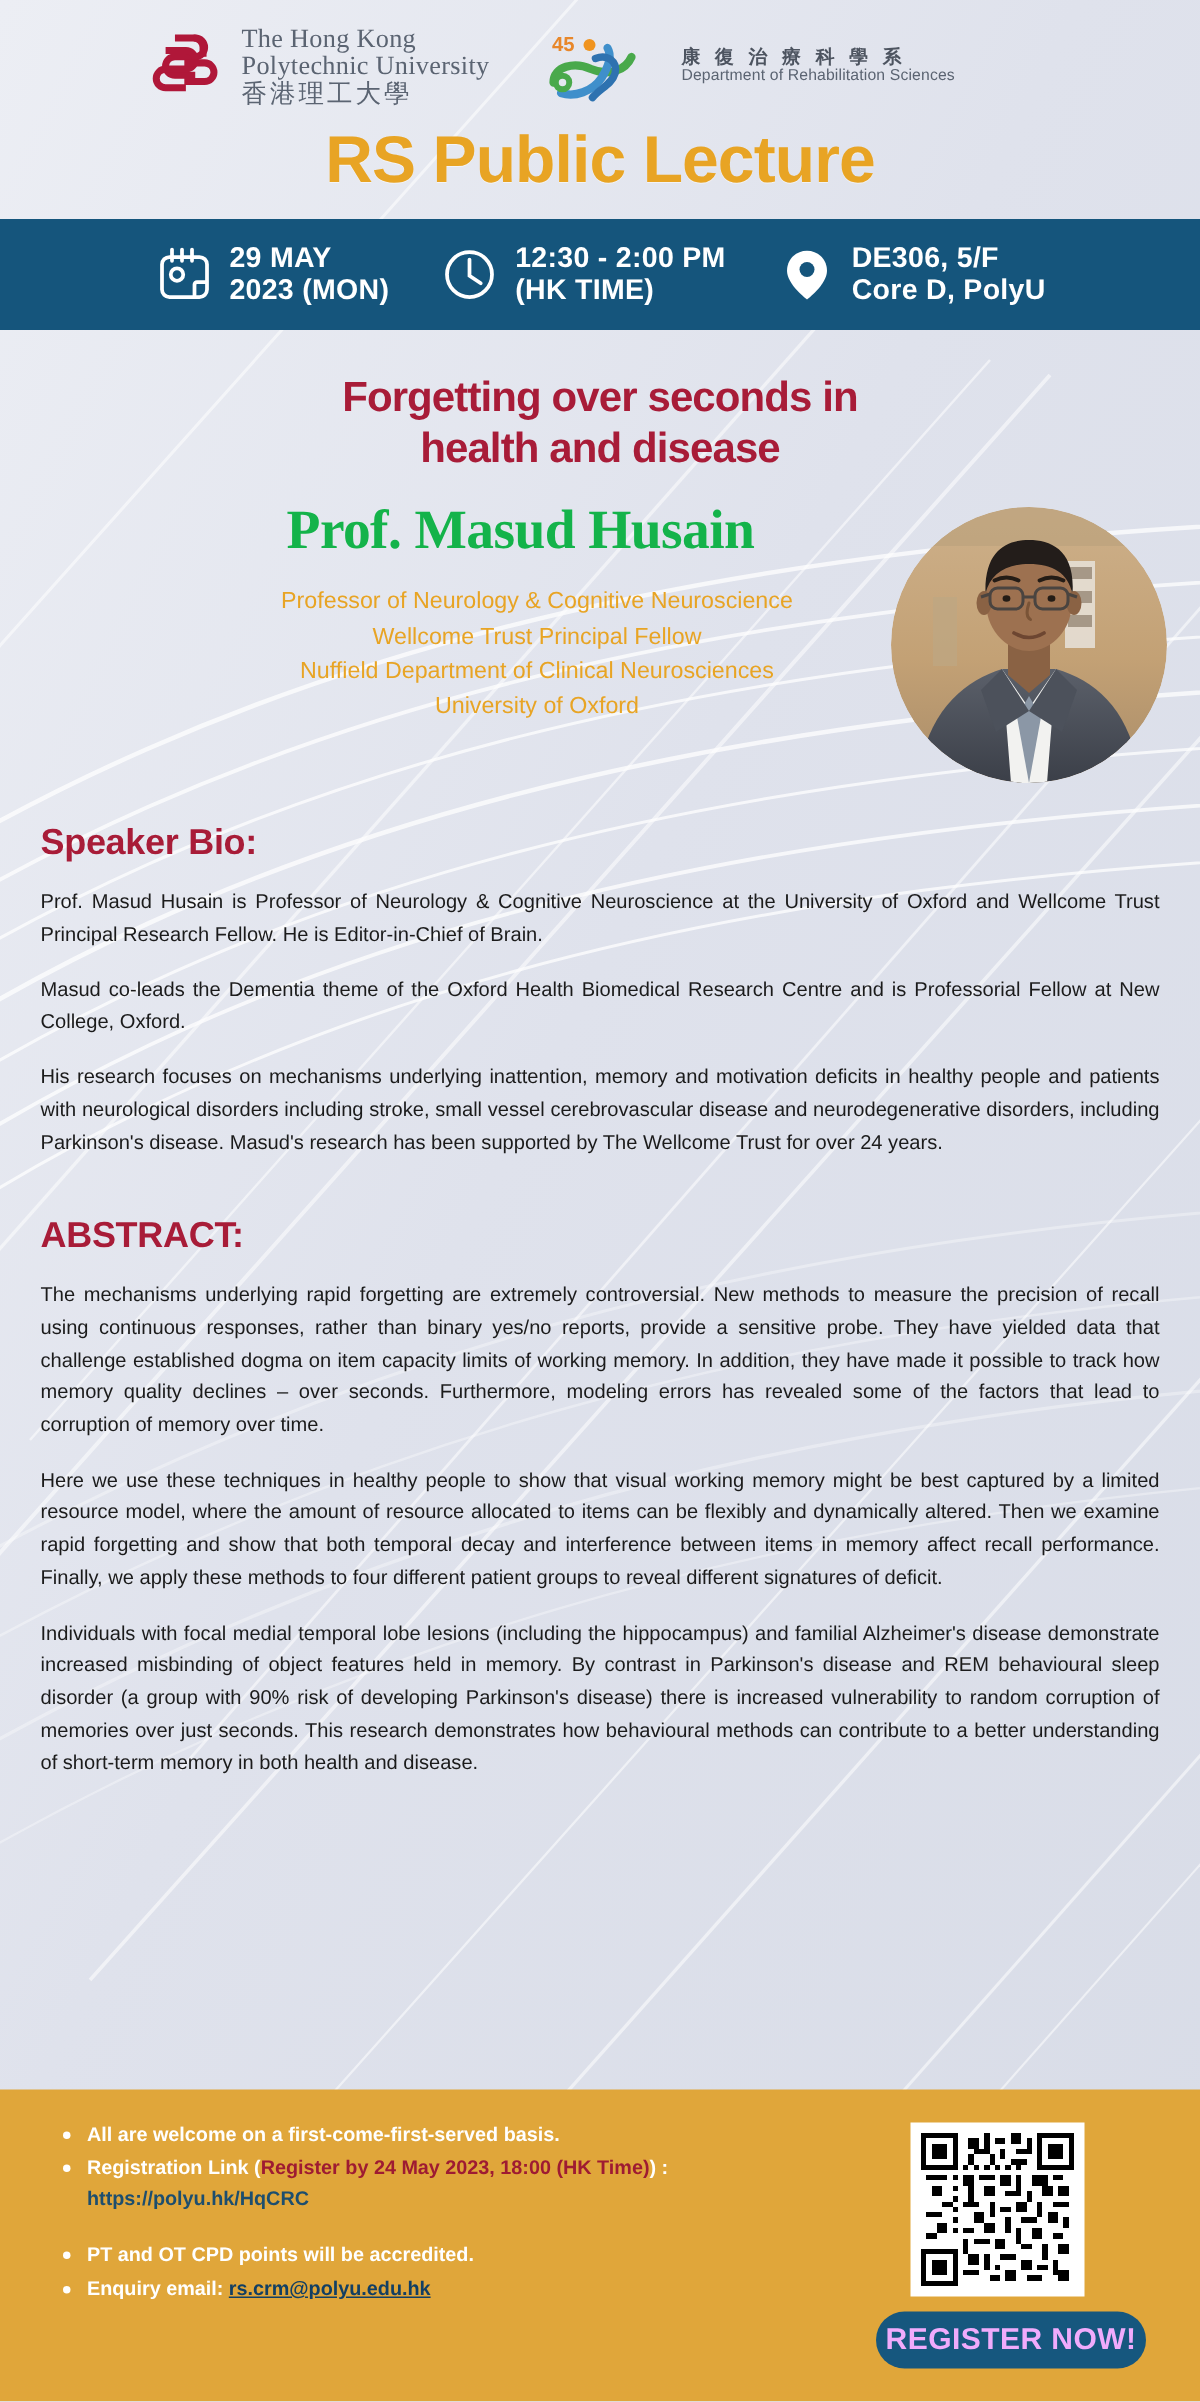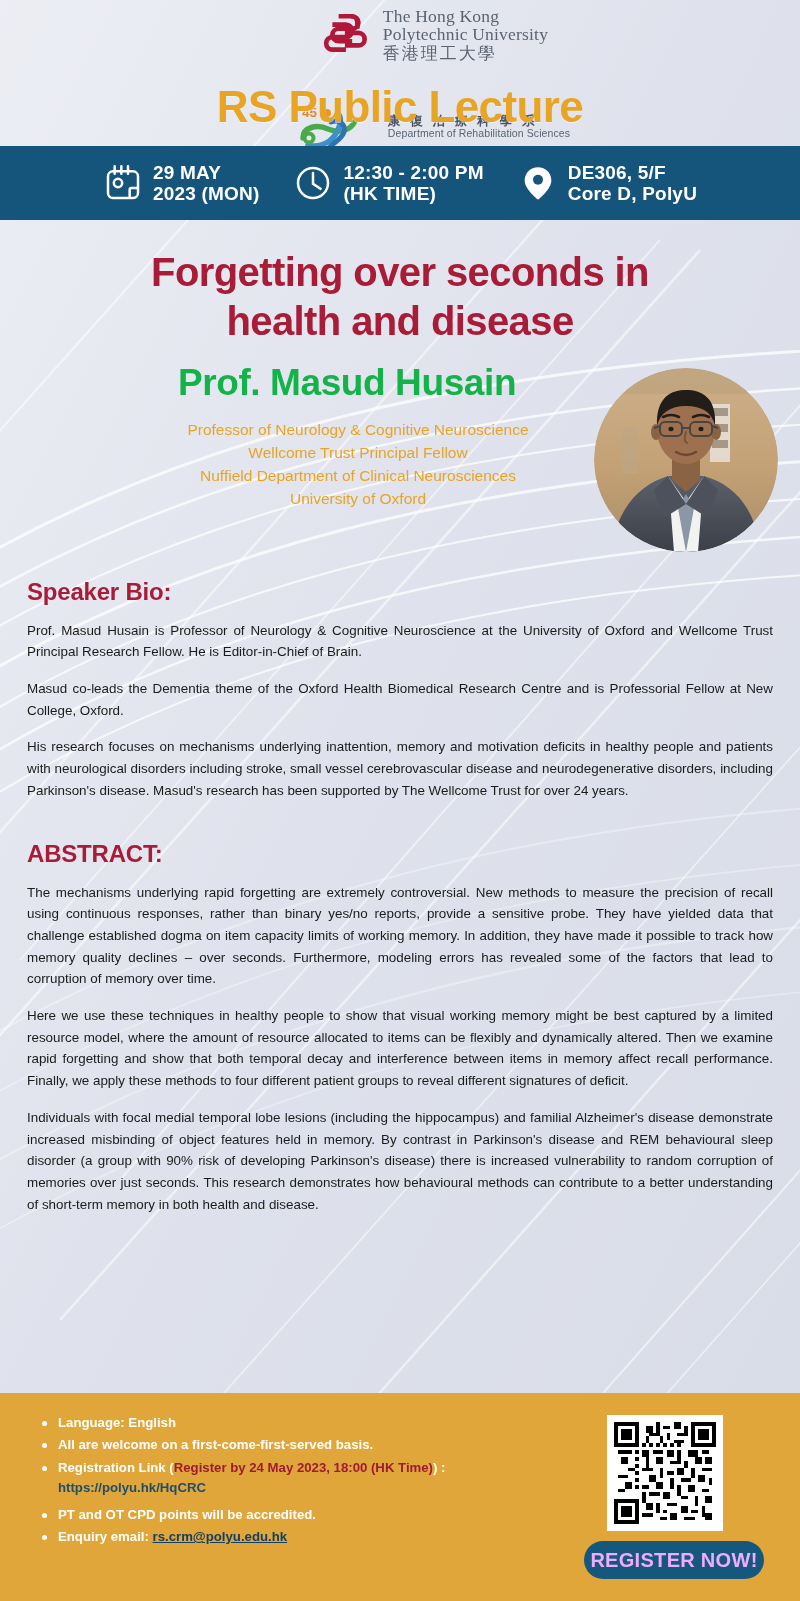--- a/index.html
+++ b/index.html
@@ -32,21 +32,20 @@
 
   
   .header {
     position: relative;
     z-index: 3;
     height: 80px;
     display: flex;
     align-items: center;
     padding: 8px 30px 0 100px;
     gap: 40px;
-    flex-direction: column;
   }
 
   .polyu-logo { display: flex; align-items: center; gap: 9px; }
   .polyu-mark { width: 52px; height: 52px; flex: 0 0 52px; }
   .polyu-words { line-height: 1.02; }
   .polyu-en {
     font-family: "Liberation Serif", serif;
     color: #5b6472;
     font-size: 17.5px;
     letter-spacing: .2px;
@@ -102,41 +101,42 @@
     letter-spacing: .2px;
     white-space: nowrap;
   }
 
   
   .talk-title {
     position: relative;
     z-index: 3;
     text-align: center;
     color: #a81c38;
-    font-size: 40px;
+    font-size: 28px;
     font-weight: bold;
     line-height: 1.22;
     letter-spacing: -0.6px;
     padding: 28px 40px 0;
   }
 
   
   .speaker-block {
     position: relative;
     z-index: 3;
     margin-top: 16px;
     height: 190px;
   }
   .speaker-name {
     text-align: center;
     color: #14b34a;
     font-size: 37px;
     font-weight: bold;
     letter-spacing: -0.4px;
     padding-right: 106px;
+    font-family: Liberation Serif, serif;
   }
   .speaker-affil {
     text-align: center;
     color: #e8a424;
     font-size: 15.5px;
     line-height: 1.5;
     margin-top: 14px;
     padding-right: 84px;
   }
   .speaker-photo {
@@ -196,21 +196,21 @@
     margin-bottom: 2px;
   }
   ul.footer-list li::before {
     content: "";
     position: absolute;
     left: 4px; top: 8px;
     width: 5px; height: 5px;
     border-radius: 50%;
     background: #ffffff;
   }
-  li.spacer-top { margin-top: 6px; }
+  li.spacer-top { margin-top: 17px; }
   .deadline { color: #9e1b32; }
   .url-line { color: #1d4e6e; display: block; }
   .email-link { color: #123f63; text-decoration: underline; }
 
   .footer-right {
     flex: 0 0 218px;
     position: relative;
     padding-top: 6px;
   }
   .qr-box {
@@ -441,21 +441,20 @@
     <div class="section-heading abstract">ABSTRACT:</div>
     <p class="para">The mechanisms underlying rapid forgetting are extremely controversial. New methods to measure the precision of recall using continuous responses, rather than binary yes/no reports, provide a sensitive probe. They have yielded data that challenge established dogma on item capacity limits of working memory. In addition, they have made it possible to track how memory quality declines – over seconds. Furthermore, modeling errors has revealed some of the factors that lead to corruption of memory over time.</p>
     <p class="para">Here we use these techniques in healthy people to show that visual working memory might be best captured by a limited resource model, where the amount of resource allocated to items can be flexibly and dynamically altered. Then we examine rapid forgetting and show that both temporal decay and interference between items in memory affect recall performance. Finally, we apply these methods to four different patient groups to reveal different signatures of deficit.</p>
     <p class="para">Individuals with focal medial temporal lobe lesions (including the hippocampus) and familial Alzheimer's disease demonstrate increased misbinding of object features held in memory. By contrast in Parkinson's disease and REM behavioural sleep disorder (a group with 90% risk of developing Parkinson's disease) there is increased vulnerability to random corruption of memories over just seconds. This research demonstrates how behavioural methods can contribute to a better understanding of short-term memory in both health and disease.</p>
   </div>
 
   <div class="footer">
 
     <div class="footer-left">
       <ul class="footer-list">
-        <li>Language: English</li>
         <li>All are welcome on a first-come-first-served basis.</li>
         <li>
           <span>Registration Link (</span><span class="deadline">Register by 24 May 2023, 18:00 (HK Time)</span><span>) :</span>
           <span class="url-line">https://polyu.hk/HqCRC</span>
         </li>
         <li class="spacer-top">PT and OT CPD points will be accredited.</li>
         <li>
           <span>Enquiry email: </span><span class="email-link">rs.crm@polyu.edu.hk</span>
         </li>
       </ul>

